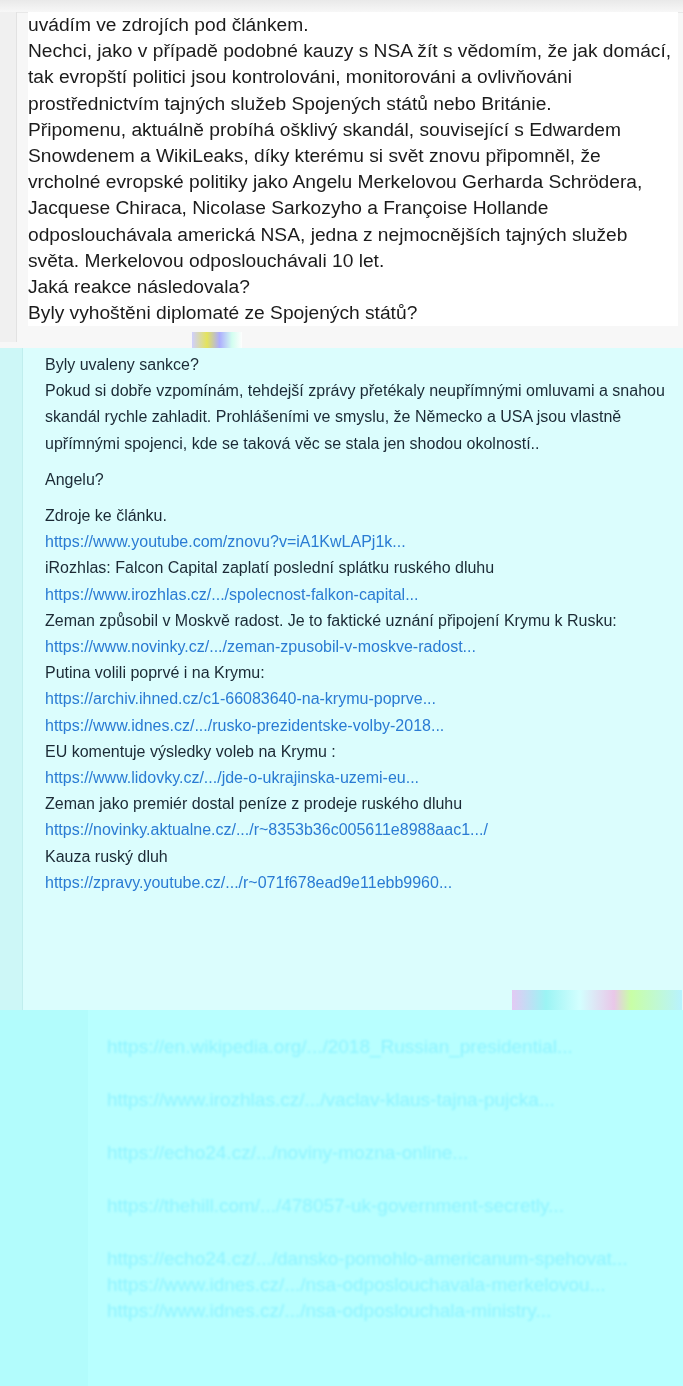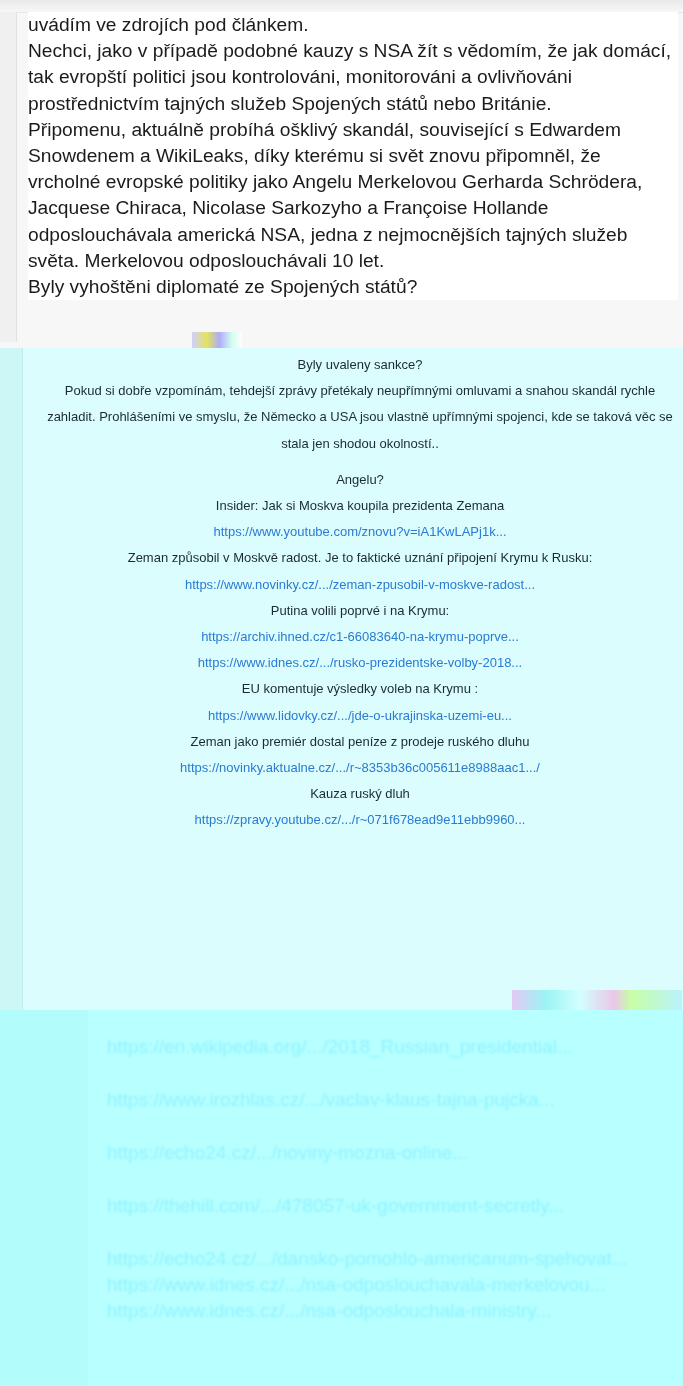--- a/index.html
+++ b/index.html
@@ -55,24 +55,23 @@
       left: 0; top: 348px;
       width: 22px; height: 662px;
       background: #cdf7f7;
       border-right: 1px solid #c0eeee;
     }
     .lower-text {
       position: absolute;
       left: 45px;
       top: 352px;
       width: 630px;
-      font-size: 13px;
+      font-size: 16px;
       line-height: 26.2px;
       color: #1b2a35;
-      text-align: center;
     }
     .lower-text p { margin: 0; }
     .lower-text .gap { margin-top: 10px; }
     .link { color: #2a7bd3; text-decoration: none; display: block; }
     .glitch {
       position: absolute;
       left: 192px; top: 332px;
       width: 50px; height: 16px;
       background: linear-gradient(90deg, #c9c9ff 0%, #e0e040 30%, #a0a0ff 55%, #cfe 80%, #ffffff 100%);
       opacity: 0.85;
@@ -111,35 +110,38 @@
 <body>
 
 <div class="screen">
   <div class="top-shadow"></div>
   <div class="left-rail"></div>
 
   <div class="upper-text">
     <p>uvádím ve zdrojích pod článkem.</p>
     <p>Nechci, jako v případě podobné kauzy s NSA žít s vědomím, že jak domácí, tak evropští politici jsou kontrolováni, monitorováni a ovlivňováni prostřednictvím tajných služeb Spojených států nebo Británie.</p>
     <p>Připomenu, aktuálně probíhá ošklivý skandál, související s Edwardem Snowdenem a WikiLeaks, díky kterému si svět znovu připomněl, že vrcholné evropské politiky jako Angelu Merkelovou Gerharda Schrödera, Jacquese Chiraca, Nicolase Sarkozyho a Françoise Hollande odposlouchávala americká NSA, jedna z nejmocnějších tajných služeb světa. Merkelovou odposlouchávali 10 let.</p>
+    <p>Jaká reakce následovala?</p>
     <p>Byly vyhoštěni diplomaté ze Spojených států?</p>
   </div>
 
   <div class="glitch"></div>
 
   <div class="cyan-block"></div>
   <div class="cyan-rail"></div>
 
   <div class="lower-text">
     <p>Byly uvaleny sankce?</p>
     <p>Pokud si dobře vzpomínám, tehdejší zprávy přetékaly neupřímnými omluvami a snahou skandál rychle zahladit. Prohlášeními ve smyslu, že Německo a USA jsou vlastně upřímnými spojenci, kde se taková věc se stala jen shodou okolností..</p>
     <p class="gap">Angelu?</p>
+    <p class="gap">Zdroje ke článku.</p>
 
-    <p>Insider: Jak si Moskva koupila prezidenta Zemana</p>
     <a class="link">https://www.youtube.com/znovu?v=iA1KwLAPj1k...</a>
+    <p>iRozhlas: Falcon Capital zaplatí poslední splátku ruského dluhu</p>
+    <a class="link">https://www.irozhlas.cz/.../spolecnost-falkon-capital...</a>
     <p>Zeman způsobil v Moskvě radost. Je to faktické uznání připojení Krymu k Rusku:</p>
     <a class="link">https://www.novinky.cz/.../zeman-zpusobil-v-moskve-radost...</a>
     <p>Putina volili poprvé i na Krymu:</p>
     <a class="link">https://archiv.ihned.cz/c1-66083640-na-krymu-poprve...</a>
     <a class="link">https://www.idnes.cz/.../rusko-prezidentske-volby-2018...</a>
     <p>EU komentuje výsledky voleb na Krymu :</p>
     <a class="link">https://www.lidovky.cz/.../jde-o-ukrajinska-uzemi-eu...</a>
     <p>Zeman jako premiér dostal peníze z prodeje ruského dluhu</p>
     <a class="link">https://novinky.aktualne.cz/.../r~8353b36c005611e8988aac1.../</a>
     <p>Kauza ruský dluh</p>

